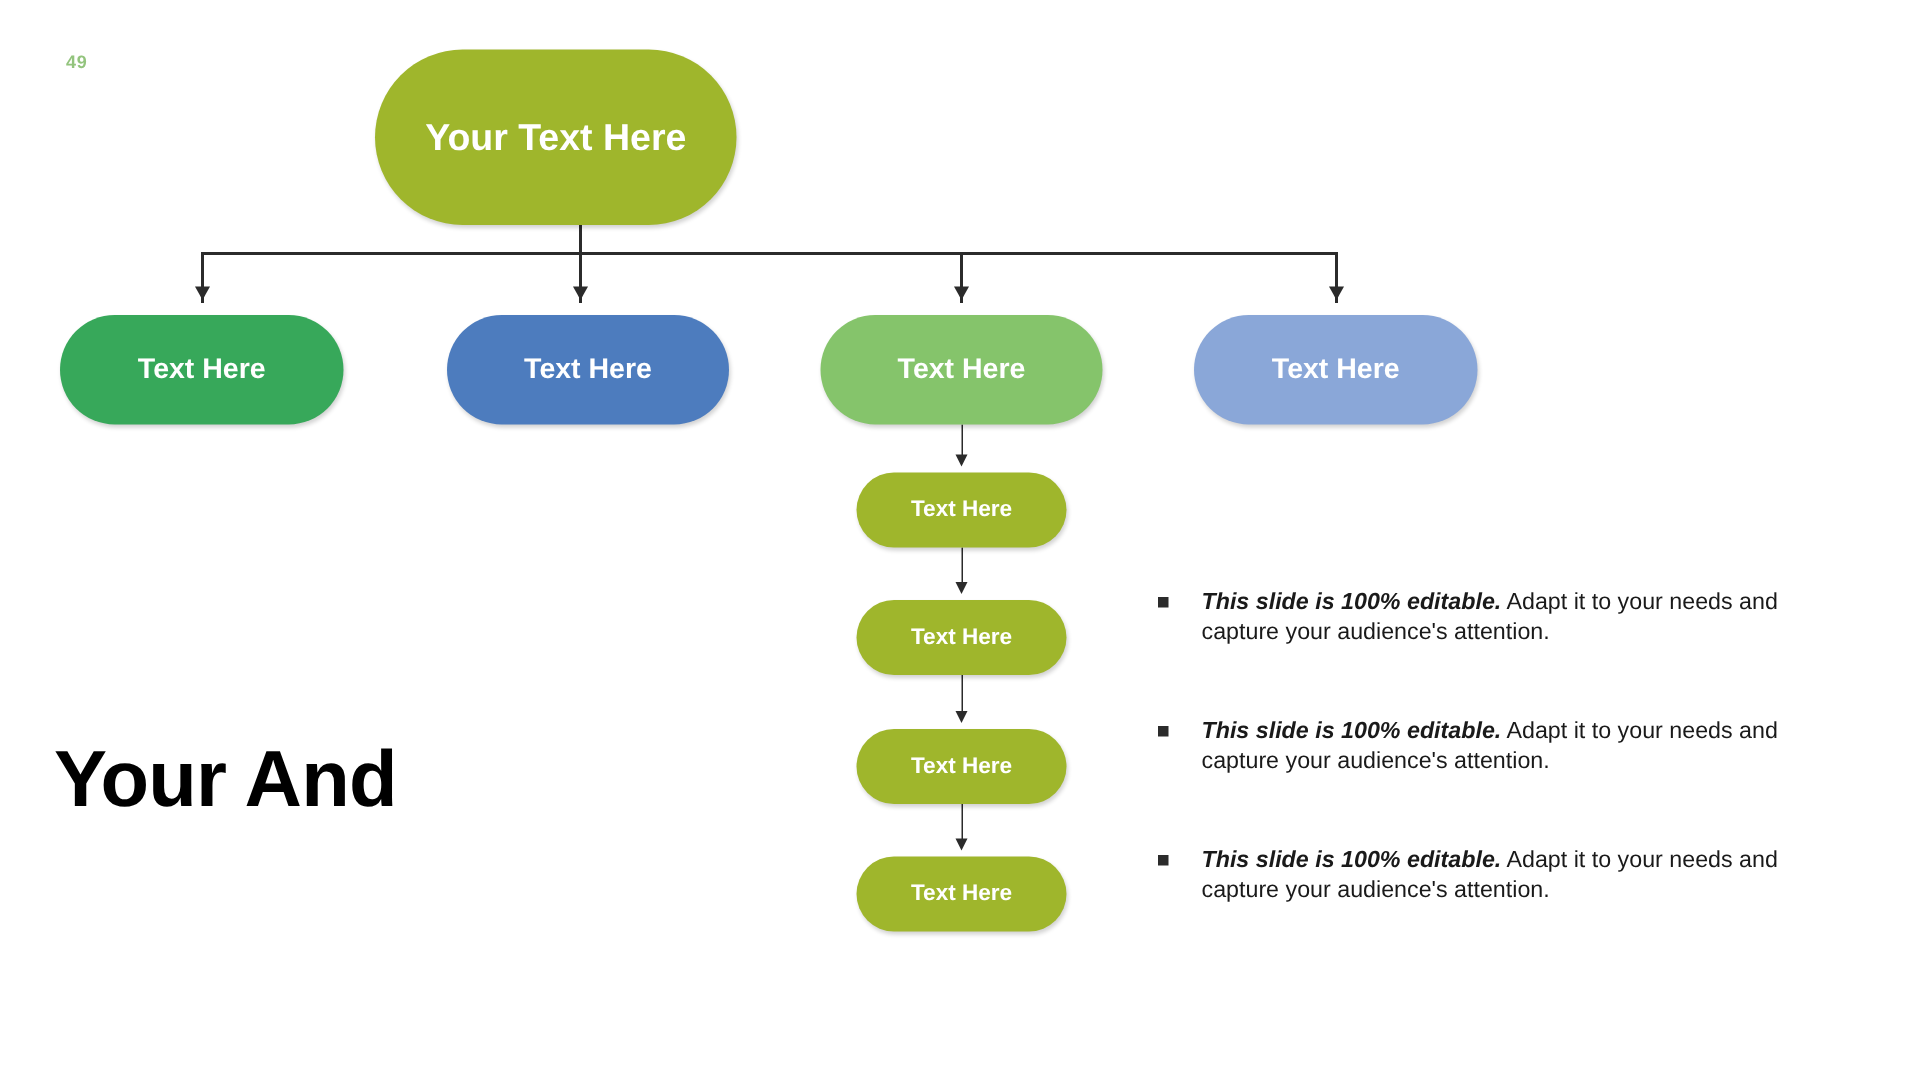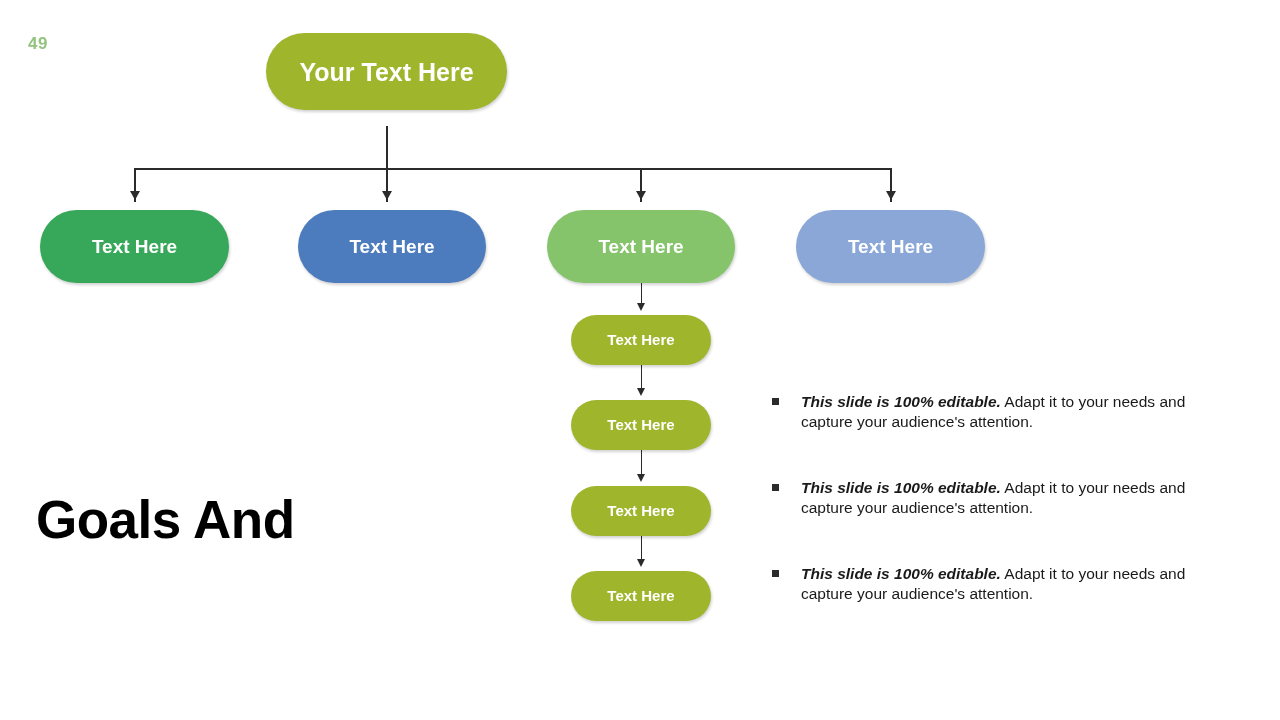--- a/index.html
+++ b/index.html
@@ -14,23 +14,23 @@
     position: relative;
     width: 1280px;
     height: 720px;
     background: #ffffff;
     overflow: hidden;
   }
 
   
   .page-number {
     position: absolute;
-    left: 28px;
+    left: 44px;
     top: 34px;
-    font-size: 17px;
+    font-size: 12px;
     font-weight: bold;
     color: #93c47d;
     letter-spacing: 0.5px;
   }
 
   
   .node {
     position: absolute;
     display: flex;
     align-items: center;
@@ -38,24 +38,24 @@
     text-align: center;
     color: #ffffff;
     font-weight: bold;
     border-radius: 999px;
     box-sizing: border-box;
     box-shadow: 1px 2px 3px rgba(0,0,0,0.18);
     line-height: 1.12;
   }
 
   .node-root {
-    left: 266px;
+    left: 250px;
     top: 33px;
     width: 241px;
-    height: 77px;
+    height: 117px;
     font-size: 25px;
     background: #9FB62C;
     padding: 12px 18px;
   }
 
   .node-lvl2 {
     top: 210px;
     height: 73px;
     font-size: 19px;
     padding: 0 12px;
@@ -207,21 +207,21 @@
   <div class="node node-lvl2 n2-b" style="background: rgb(77, 124, 190); color: rgb(255, 255, 255);">Text Here</div>
   <div class="node node-lvl2 n2-c" style="background: rgb(133, 196, 107); color: rgb(255, 255, 255);">Text Here</div>
   <div class="node node-lvl2 n2-d" style="background: rgb(138, 167, 216); color: rgb(255, 255, 255);">Text Here</div>
 
   <div class="node node-lvl3 n3-1" style="background: rgb(159, 182, 44); color: rgb(255, 255, 255);">Text Here</div>
   <div class="node node-lvl3 n3-2" style="background: rgb(159, 182, 44); color: rgb(255, 255, 255);">Text Here</div>
   <div class="node node-lvl3 n3-3" style="background: rgb(159, 182, 44); color: rgb(255, 255, 255);">Text Here</div>
   <div class="node node-lvl3 n3-4" style="background: rgb(159, 182, 44); color: rgb(255, 255, 255);">Text Here</div>
 
   <div class="slide-title">
-    <span class="line">Goals And</span>
+    <span class="line">Your And</span>
   </div>
 
   <div class="bullets">
 
     <div class="bullet-item">
       <span class="bullet-marker"></span>
       <span class="bullet-strong">This slide is 100% editable.</span><span> Adapt it to your needs and capture your audience's attention.</span>
     </div>
 
     <div class="bullet-item">

